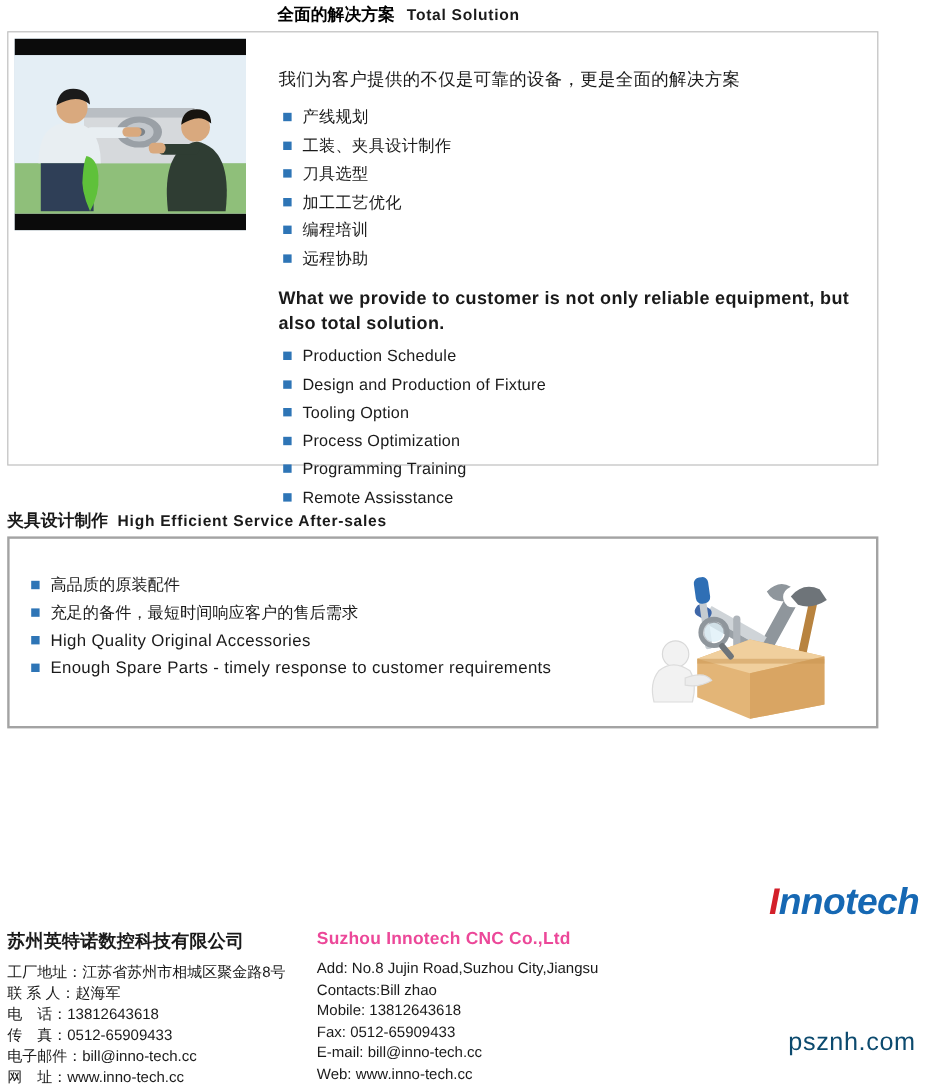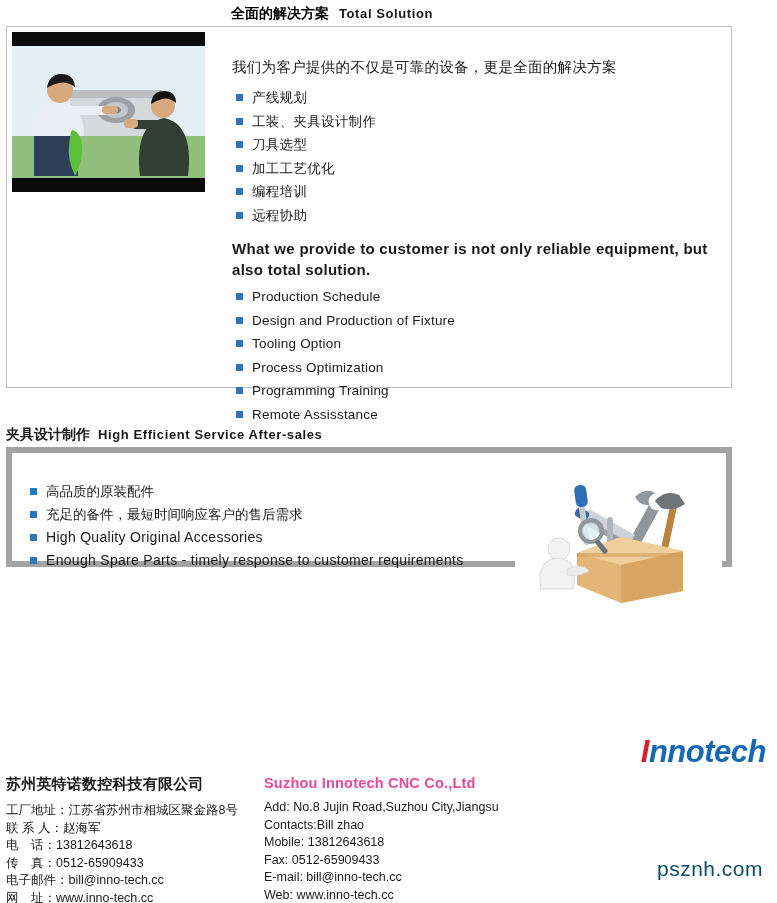--- a/index.html
+++ b/index.html
@@ -58,22 +58,22 @@
     margin:12px 0 6px 0;letter-spacing:0.3px;
   }
   ul.en-list li{font-size:13.5px;line-height:21.5px;letter-spacing:0.2px;}
 
   
   .sec2{position:absolute;left:6px;top:425px;width:728px;height:185px;}
   .sec2-head{position:absolute;left:0px;top:0px;white-space:nowrap;}
   .sec2-head .cn{font-weight:bold;font-size:14px;color:#1a1a1a;}
   .sec2-head .en{font-weight:bold;font-size:13px;color:#1a1a1a;letter-spacing:0.6px;margin-left:8px;}
   .sec2-box{
-    position:absolute;left:0px;top:22px;width:726px;height:120px;
-    border:6px solid #a3a3a3;box-sizing:border-box;background:#fff;
+    position:absolute;left:0px;top:22px;width:726px;height:160px;
+    border:2px solid #a3a3a3;box-sizing:border-box;background:#fff;
   }
   .sec2-list{position:absolute;left:14px;top:46px;width:495px;}
   .sec2-list li{margin-bottom:6px;}
   .sec2-list li.cnrow{font-size:13.5px;}
   .sec2-list li.enrow{font-size:14px;letter-spacing:0.3px;}
   .toolbox{
     position:absolute;right:4px;top:4px;width:207px;height:150px;
     background:#ffffff;overflow:hidden;
   }
 

